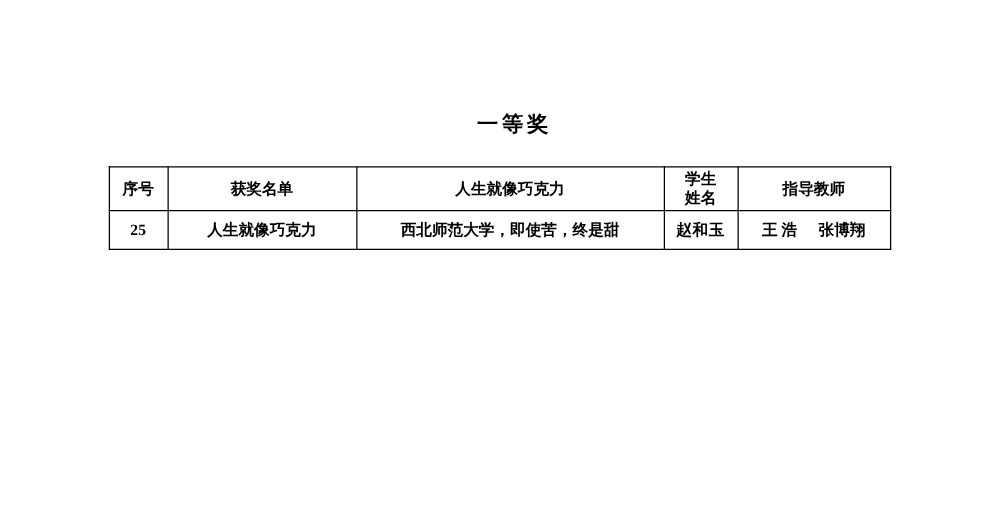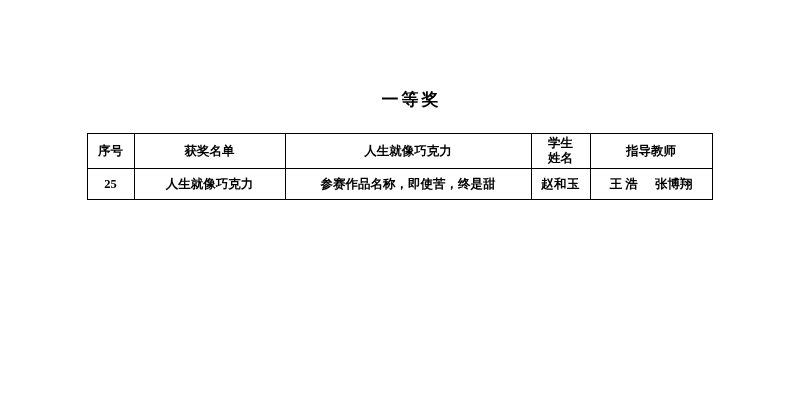--- a/index.html
+++ b/index.html
@@ -103,21 +103,21 @@
             <span class="two-line">学生</span>
             <span class="two-line">姓名</span>
           </th>
           <th class="col-teacher">指导教师</th>
         </tr>
       </thead>
       <tbody>
         <tr>
           <td class="col-no">25</td>
           <td class="col-unit">人生就像巧克力</td>
-          <td class="col-work">参赛作品名称，即使苦，终是甜</td>
+          <td class="col-work">西北师范大学，即使苦，终是甜</td>
           <td class="col-student spaced-name">赵和玉</td>
           <td class="col-teacher teacher-cell">
             <span>王  浩</span>
             <span>张博翔</span>
           </td>
         </tr>
       </tbody>
     </table>
   </div>
 

